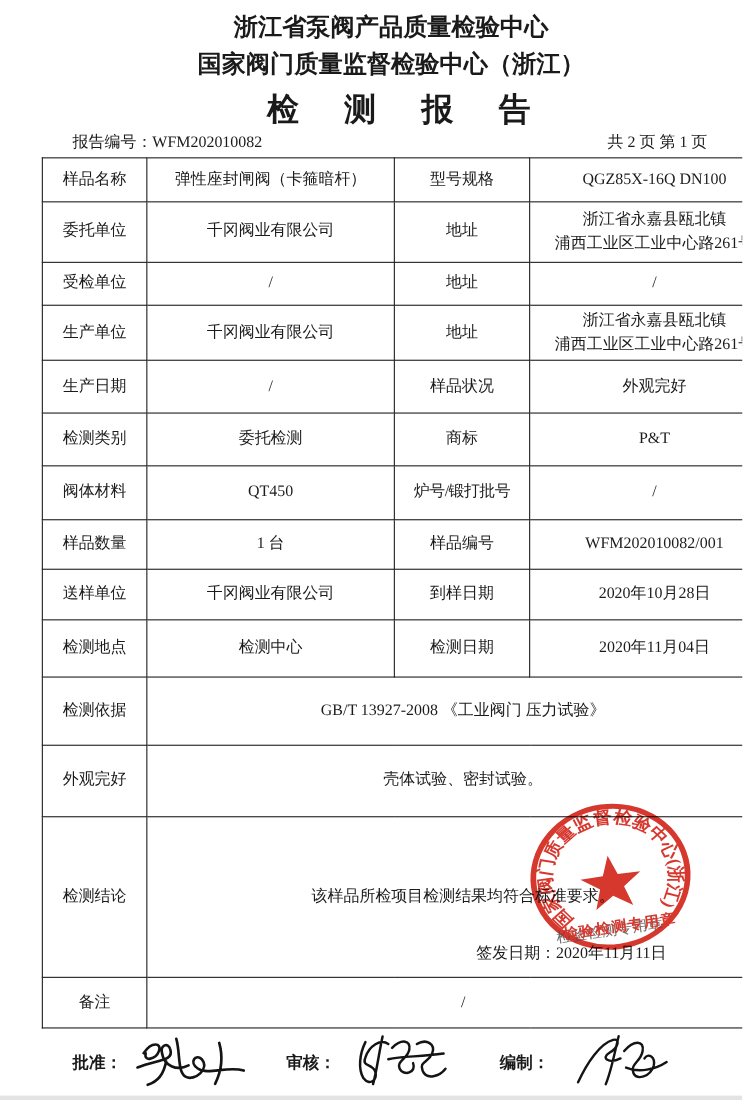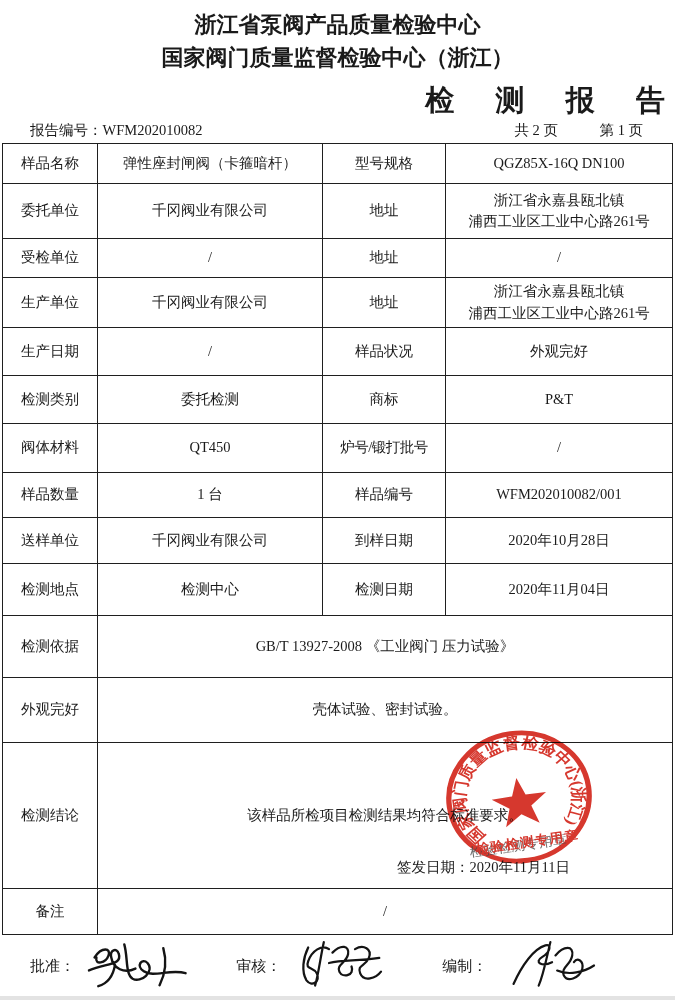--- a/index.html
+++ b/index.html
@@ -5,33 +5,34 @@
   * { margin:0; padding:0; box-sizing:border-box; }
   html,body { background:#ffffff; }
   .page {
     position:relative;
     width:675px; height:1000px;
     margin:0 auto;
     background:#fff;
     overflow:hidden;
     font-family:"Liberation Serif","DejaVu Serif",serif;
     color:#1a1a1a;
+    padding-left:36px;
   }
   .org-title { text-align:center; font-size:22px; font-weight:bold; line-height:30px; }
   .org-title.first { padding-top:10px; }
   .org-title.second { margin-top:3px; }
   .doc-title {
-    text-align:right; font-size:29px; font-weight:bold; line-height:36px;
+    text-align:center; font-size:29px; font-weight:bold; line-height:36px;
     margin-top:9px; letter-spacing:10px; word-spacing:14px; text-indent:24px;
   }
   .report-line {
     display:flex; justify-content:space-between; align-items:flex-end;
     margin-top:3px; padding:0 32px 0 30px; font-size:14.5px; line-height:18px;
   }
-  .report-line .right span + span { margin-left:38px; }
+  .report-line .right span + span { }
 
   table.report {
     width:671px; margin:4px 2px 0 2px;
     border-collapse:collapse; table-layout:fixed;
   }
   table.report td {
     border:1.6px solid #1f1f1f;
     font-size:14.5px; line-height:1.45;
     text-align:center; vertical-align:middle;
     padding:2px 4px;
@@ -50,21 +51,21 @@
     opacity:0.93; mix-blend-mode:multiply;
     z-index:5; pointer-events:none;
   }
   .stamp svg { width:100%; height:100%; }
 
   .footer {
     display:flex; align-items:center;
     margin-top:8px; padding:0 26px 0 30px;
   }
   .sig-group { display:flex; align-items:center; width:33.3%; }
-  .sig-label { font-size:15px; font-weight:400; white-space:nowrap; }
+  .sig-label { font-size:15px; font-weight:700; white-space:nowrap; }
   .sig-group svg { margin-left:2px; margin-top:-6px; }
   .sig-stroke { fill:none; stroke:#141414; stroke-width:2.6; stroke-linecap:round; stroke-linejoin:round; }
   .page-bottom-edge { position:absolute; left:0; bottom:0; width:100%; height:4px; background:#e3e3e3; }
 </style>
 </head>
 <body>
 
 <div class="page">
 
   <div class="org-title first">浙江省泵阀产品质量检验中心</div>

